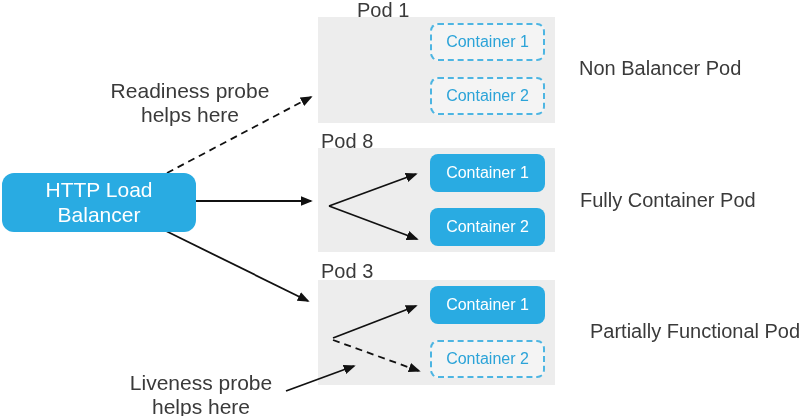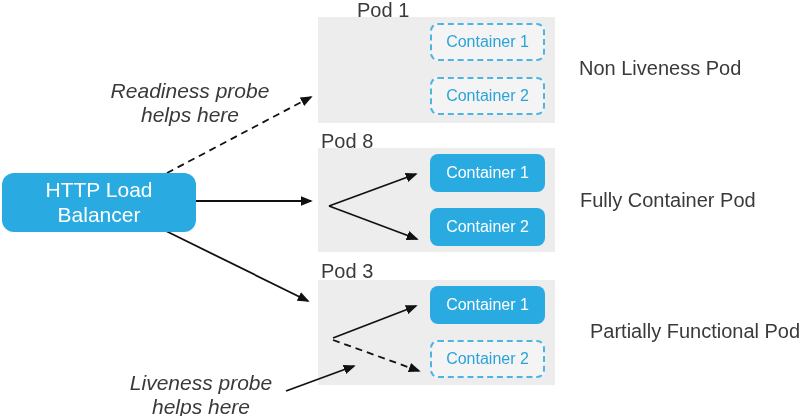--- a/index.html
+++ b/index.html
@@ -71,21 +71,20 @@
   .status2 { left: 580px; top: 188px; }
   .status3 { left: 580px; top: 319px; margin-left: 10px; }
   
   .note {
     position: absolute;
     width: 220px;
     font-size: 21px; line-height: 1.16;
     color: #3a3a3a;
     text-align: center;
     z-index: 1;
-    font-style: italic;
   }
   .note-readiness { left: 80px; top: 79px; }
   .note-liveness  { left: 91px; top: 371px; }
   
   svg.arrows {
     position: absolute;
     left: 0; top: 0;
     width: 800px; height: 416px;
     z-index: 2;
     pointer-events: none;
@@ -111,21 +110,21 @@
   <div class="note note-liveness">
     <div>Liveness probe</div>
     <div>helps here</div>
   </div>
 
   <div class="pod-label pod1-label">Pod 1</div>
   <div class="pod-rect pod1-rect">
     <div class="container-box dashed c1">Container 1</div>
     <div class="container-box dashed c2">Container 2</div>
   </div>
-  <div class="status-label status1">Non Liveness Pod</div>
+  <div class="status-label status1">Non Balancer Pod</div>
 
   <div class="pod-label pod2-label">Pod 8</div>
   <div class="pod-rect pod2-rect">
     <div class="container-box solid c1">Container 1</div>
     <div class="container-box solid c2">Container 2</div>
   </div>
   <div class="status-label status2">Fully Container Pod</div>
 
   <div class="pod-label pod3-label">Pod 3</div>
   <div class="pod-rect pod3-rect">

